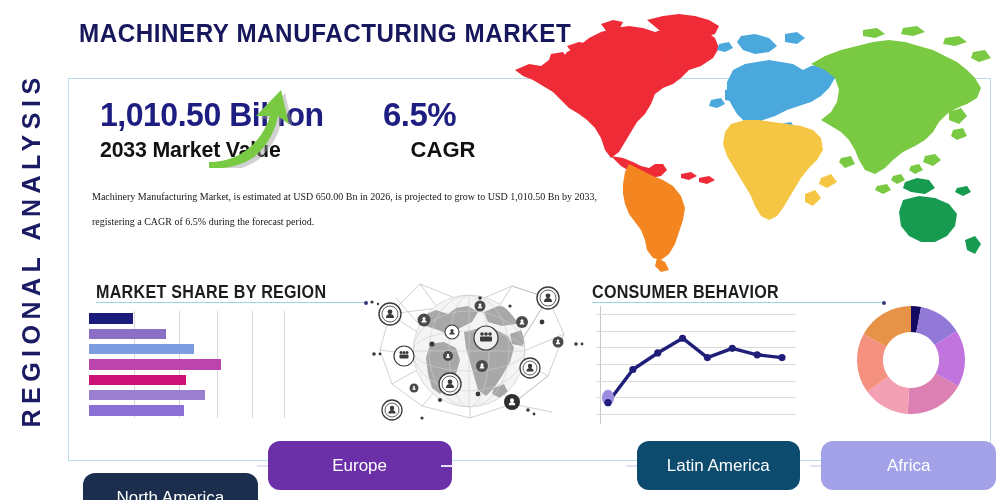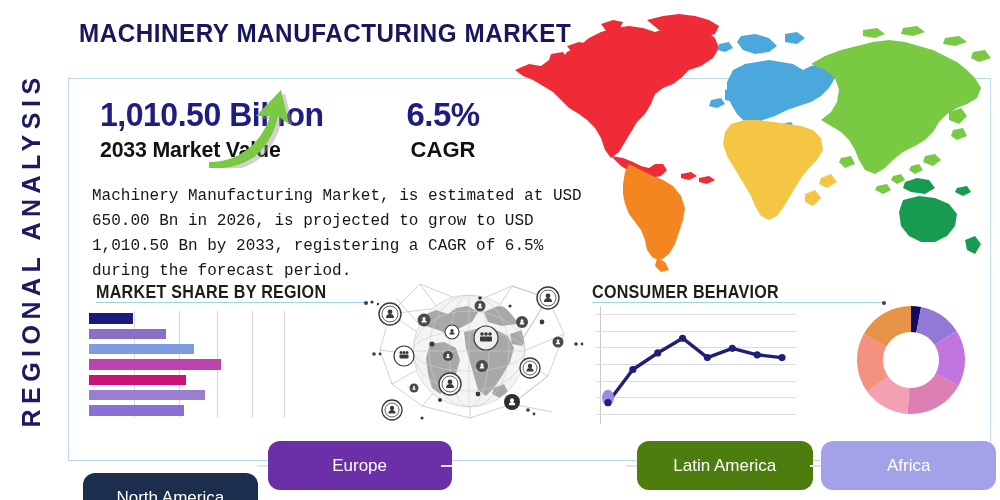--- a/index.html
+++ b/index.html
@@ -59,37 +59,37 @@
     transform: scaleX(0.97); transform-origin: left top;
   }
   #hero-value-label {
     position: absolute; left: 4px; top: 41px;
     font-size: 22px; font-weight: 700; color: #111111;
     letter-spacing: -0.2px; white-space: nowrap;
     font-family: "Liberation Sans Narrow","Liberation Sans", sans-serif;
     transform: scaleX(0.97); transform-origin: left top;
   }
   #hero-cagr {
-    position: absolute; left: 287px; top: 0px; width: 120px; text-align: center;
+    position: absolute; left: 287px; top: 0px; width: 120px; 
     font-size: 33px; font-weight: 700; color: #1e1e82;
     letter-spacing: -0.5px; white-space: nowrap;
     font-family: "Liberation Sans Narrow","Liberation Sans", sans-serif;
   }
   #hero-cagr-label {
     position: absolute; left: 287px; top: 41px; width: 120px; text-align: center;
     font-size: 22px; font-weight: 700; color: #111111; white-space: nowrap;
     font-family: "Liberation Sans Narrow","Liberation Sans", sans-serif;
   }
   #growth-arrow { position: absolute; left: 206px; top: 86px; width: 86px; height: 82px; }
 
   
   #body-text {
     position: absolute; left: 92px; top: 184px; width: 505px;
-    font-size: 16px; line-height: 25px; color: #161616;
-    font-family: Liberation Mono, monospace;
+    font-size: 10px; line-height: 25px; color: #161616;
+    font-family: Liberation Serif, serif;
   }
 
   
   #world-map { position: absolute; left: 505px; top: 8px; width: 492px; height: 268px; }
 
   
   .sec-head {
     position: absolute;
     font-family: "Liberation Sans Narrow","Liberation Sans", sans-serif;
     font-weight: 700; font-size: 17.5px; color: #1d1d1d;
@@ -442,18 +442,18 @@
         <path d="M 8.679439277631374 29.98530159850737 A 54 54 0 0 1 55.99999999999999 2 L 55.99999999999999 27.919999999999998 A 28.080000000000002 28.080000000000002 0 0 0 31.39330842436831 42.472356831223834 Z" fill="#e79347"></path>
       </svg>
   </div>
 
   <div id="region-row">
       <div class="region-btn" style="left: 0px; width: 174.6px; background: rgb(27, 46, 78); margin-top: 32px;">North America</div>
       <div class="region-connector" style="left: 173.6px; width: 12px;"></div>
       <div class="region-btn" style="left: 184.6px; width: 184px; background: rgb(107, 47, 168);">Europe</div>
       <div class="region-connector" style="left: 358.2px; width: 12px;"></div>
       <div class="region-connector" style="left: 542.8px; width: 12px;"></div>
-      <div class="region-btn" style="left: 553.8px; width: 176px; background: #4d7c0f;">Latin America</div>
+      <div class="region-btn" style="left: 553.8px; width: 163px; background: #0c4a6e;">Latin America</div>
       <div class="region-connector" style="left: 727.4px; width: 12px;"></div>
       <div class="region-btn" style="left: 738.4px; width: 174.6px; background: rgb(163, 161, 232);">Africa</div>
     </div>
 
 </div>
 
 </body></html>

